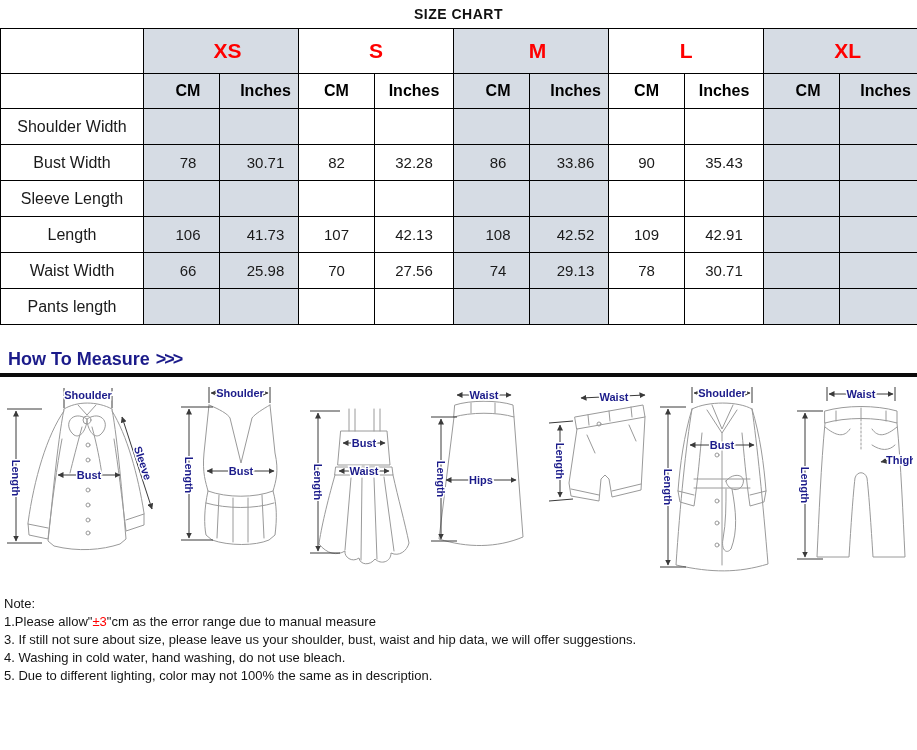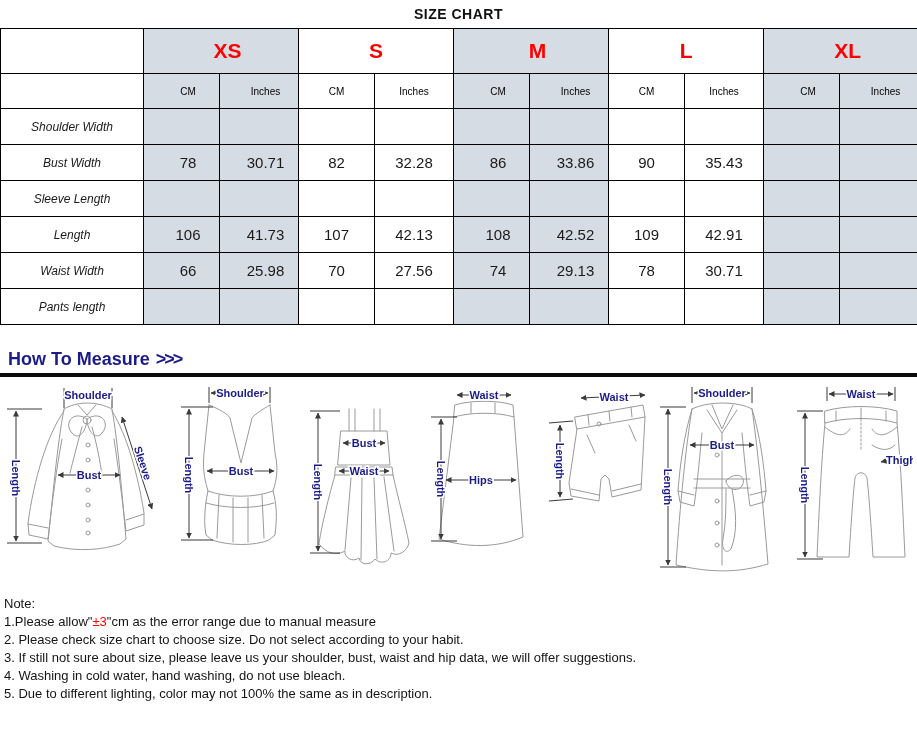--- a/index.html
+++ b/index.html
@@ -6,23 +6,23 @@
   body {
     width:917px; height:750px; background:#ffffff; position:relative;
     font-family:"Liberation Sans", sans-serif; color:#111;
   }
   .title { text-align:center; font-weight:bold; font-size:14px; padding-top:6px; letter-spacing:.5px; }
 
   table.size-table { border-collapse:collapse; table-layout:fixed; width:917px; margin-top:6px; }
   .size-table th, .size-table td { border:1px solid #000; text-align:center; padding:0; overflow:hidden; background:#fff; }
   .size-table .shade { background:#d6dce4;padding-left:13px; }
   .size-table .size-h { font-size:21px; font-weight:bold; color:#ff0000; height:44px; }
-  .size-table .unit-h { font-size:10px; font-weight:normal; color:#000; height:34px; }
+  .size-table .unit-h { font-size:16px; font-weight:bold; color:#000; height:34px; }
   .size-table td { height:35px; font-size:15px; color:#1a1a1a; }
-  .size-table td.rowlabel { font-size:12px;font-style:italic; }
+  .size-table td.rowlabel { font-size:16px; }
 
   .measure-head { margin:24px 0 0 8px; font-size:18px; font-weight:bold; color:#1b1b8a; }
   .measure-head .arrows { letter-spacing:-2px; margin-left:6px; }
   .rule { height:4px; background:#0b0b0b; margin-top:3px; }
 
   .figures { display:flex; justify-content:space-between; align-items:flex-start; padding:6px 4px 0 2px; height:202px; }
   .figures svg { display:block; }
   .g  { stroke:#9a9a9a; fill:none; stroke-width:1; stroke-linejoin:round; stroke-linecap:round; }
   .ml { stroke:#3a3a3a; stroke-width:1; marker-start:url(#arr); marker-end:url(#arr); }
   .ma { stroke:#3a3a3a; stroke-width:1; marker-start:url(#arr); }
@@ -318,17 +318,16 @@
     <text class="lb" transform="rotate(90 14 102)" x="14" y="106">Length</text>
     <line class="ma" x1="90" y1="79" x2="99" y2="77"></line>
     <text class="lb" x="110" y="81">Thigh</text>
   </svg>
 
 </div>
 
 <div class="notes">
   <div>Note:</div>
   <div><span>1.Please allow"</span><span class="red">±3</span><span>"cm as the error range due to manual measure</span></div>
-  <div>2. Please check size chart to choose size. Do not select according to your habit.</div>
   <div>3. If still not sure about size, please leave us your shoulder, bust, waist and hip data, we will offer suggestions.</div>
   <div>4. Washing in cold water, hand washing, do not use bleach.</div>
   <div>5. Due to different lighting, color may not 100% the same as in description.</div>
 </div>
 
 </body></html>

